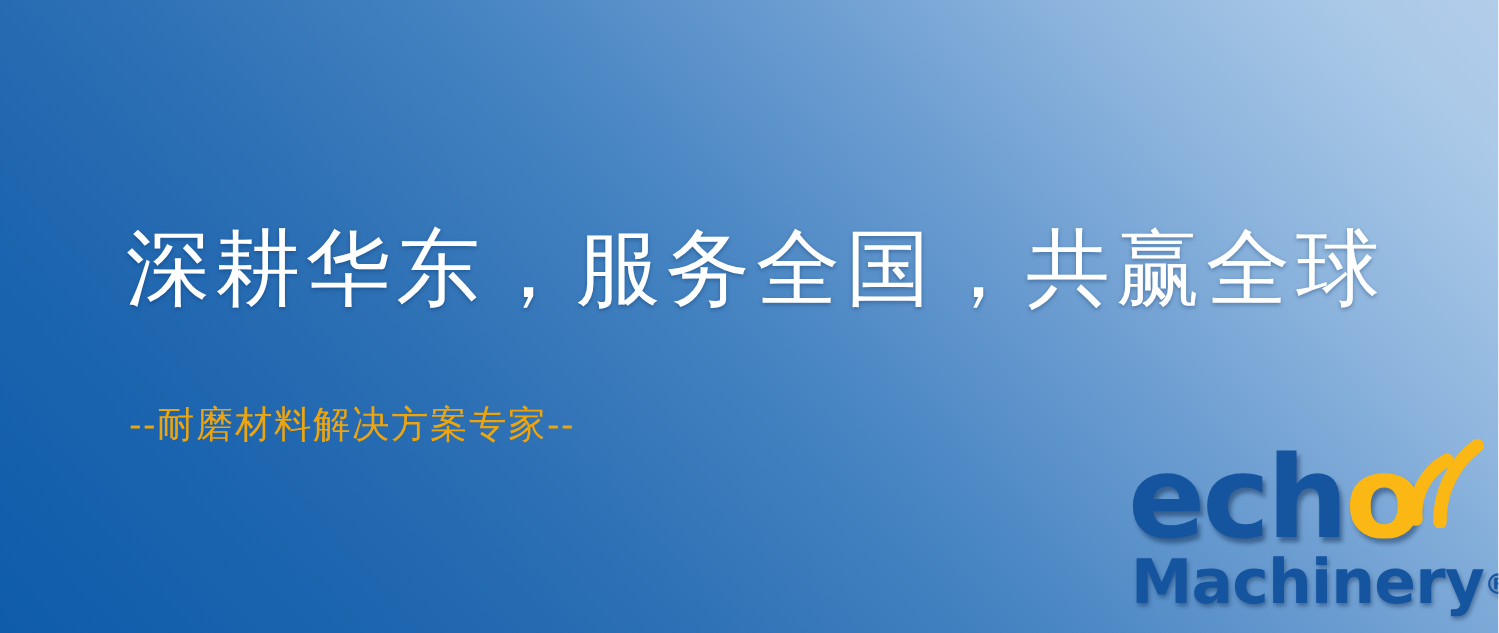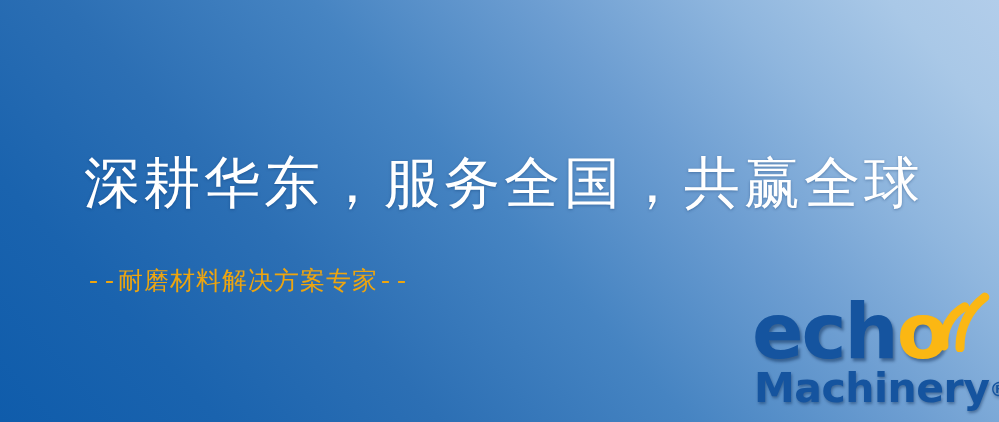--- a/index.html
+++ b/index.html
@@ -24,35 +24,35 @@
         #b2cdea 100%);
     font-family: "Liberation Sans", sans-serif;
     user-select: none;
   }
 
   
   #headline {
     position: absolute;
     left: 84px;
     top: 152px;
-    font-family: Liberation Sans, sans-serif;
+    font-family: Liberation Mono, monospace;
     font-size: 56px;
     line-height: 62px;
     letter-spacing: 4px;
     color: #ffffff;
     white-space: nowrap;
     text-shadow: 0 1px 3px rgba(0, 40, 90, 0.35);
   }
 
   
   #subtitle {
     position: absolute;
     left: 86px;
     top: 268px;
-    font-family: Liberation Mono, monospace;
+    font-family: Liberation Sans, sans-serif;
     font-size: 25px;
     line-height: 30px;
     letter-spacing: 1px;
     color: #eda50f;
     white-space: nowrap;
   }
 
   
   #logo {
     position: absolute;

